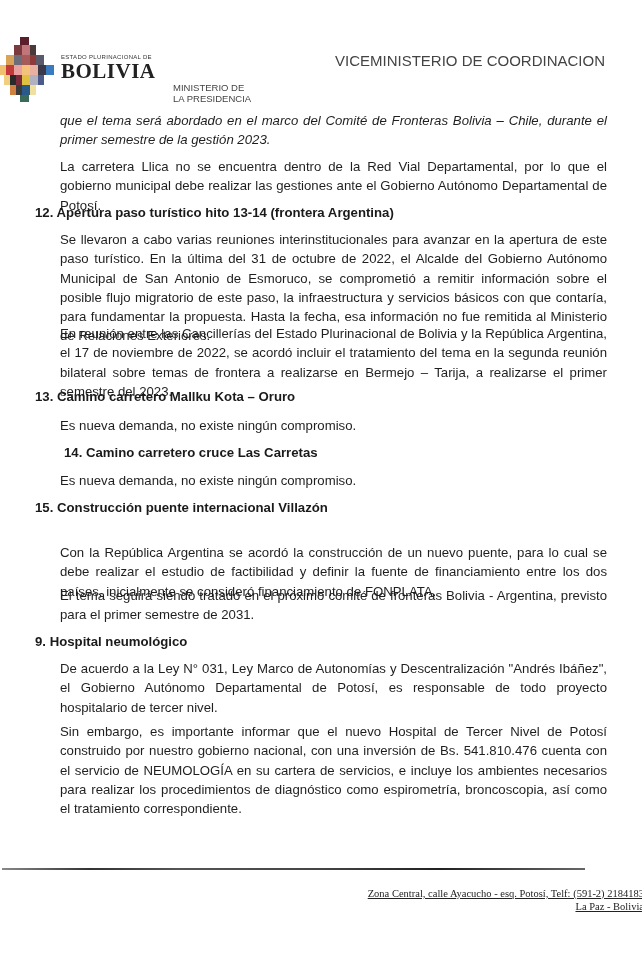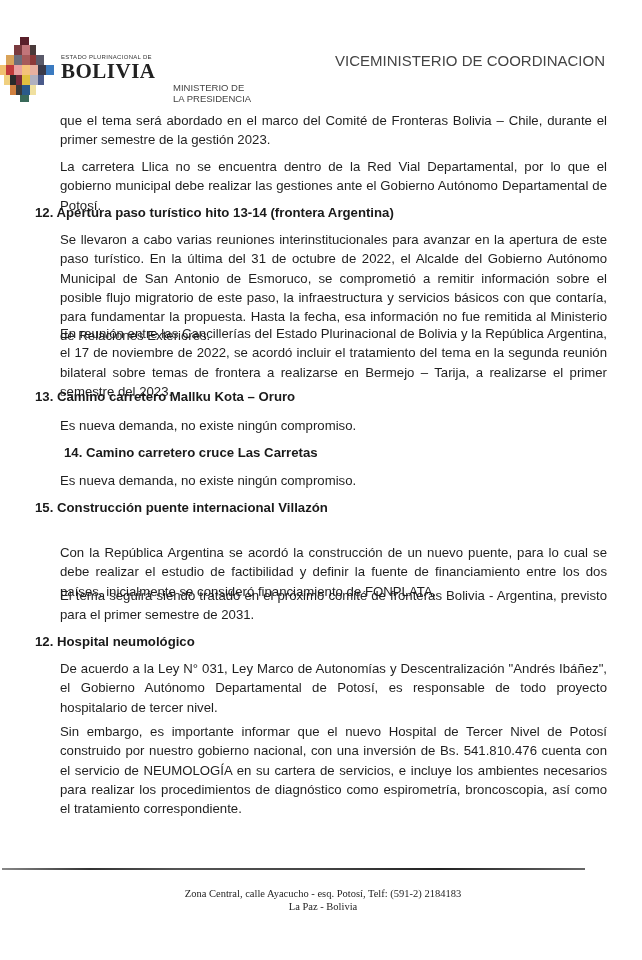--- a/index.html
+++ b/index.html
@@ -16,21 +16,21 @@
   .vice { position: absolute; left: 335px; top: 55px; font-size: 15px; line-height: 14px; color: #444; }
   .vice .line2 { color: #2b2b2b; font-weight: bold; letter-spacing: -0.1px; }
 
   
   .content { position: absolute; left: 0; top: 0; width: 642px; }
   .p { position: absolute; left: 60px; width: 547px; font-size: 13.2px; line-height: 19.3px; text-align: justify; color: #1f1f1f; }
   .h { position: absolute; left: 35px; font-size: 13.2px; line-height: 19px; font-weight: bold; color: #1a1a1a; }
 
   
   .footer-line { position: absolute; left: 2px; top: 868px; width: 583px; height: 2px; background: linear-gradient(90deg,#888 0%,#333 15%,#555 30%,#444 55%,#222 75%,#666 100%); }
-  .footer { position: absolute; left: 0; top: 887px; width: 642px; text-align: center; font-family: "Liberation Serif", "DejaVu Serif", serif; font-size: 10.5px; line-height: 13px; color: #222; }
+  .footer { position: absolute; left: 0; top: 887px; width: 642px; text-align: right; font-family: "Liberation Serif", "DejaVu Serif", serif; font-size: 10.5px; line-height: 13px; color: #222; text-decoration: underline; }
   .footer div { position: relative; left: 2px; }
 </style>
 </head>
 <body>
 
 <div class="header">
   <div class="logo">
     <svg width="58" height="70" viewBox="0 0 58 70">
 
       <rect x="20" y="4" width="9" height="8" fill="#5a1f2a"></rect>
@@ -69,38 +69,38 @@
   <div class="ministry" style="top:28px;margin-top:24px;">
     <div>MINISTERIO DE</div>
     <div>LA PRESIDENCIA</div>
   </div>
   <div class="vice" style="top:24px;">
     <div>VICEMINISTERIO DE COORDINACION</div>
   </div>
 </div>
 
 <div class="content">
-  <p class="p" style="top:111px;">que el tema será abordado en el marco del Comité de Fronteras Bolivia – Chile, durante el primer semestre de la gestión 2023.</p>
+  <p class="p" style="top:111px;font-style:italic;">que el tema será abordado en el marco del Comité de Fronteras Bolivia – Chile, durante el primer semestre de la gestión 2023.</p>
   <p class="p" style="top:157px;">La carretera Llica no se encuentra dentro de la Red Vial Departamental, por lo que el gobierno municipal debe realizar las gestiones ante el Gobierno Autónomo Departamental de Potosí.</p>
 
   <div class="h" style="top:203px;">12. Apertura paso turístico hito 13-14 (frontera Argentina)</div>
   <p class="p" style="top:230px;">Se llevaron a cabo varias reuniones interinstitucionales para avanzar en la apertura de este paso turístico. En la última del 31 de octubre de 2022, el Alcalde del Gobierno Autónomo Municipal de San Antonio de Esmoruco, se comprometió a remitir información sobre el posible flujo migratorio de este paso, la infraestructura y servicios básicos con que contaría, para fundamentar la propuesta. Hasta la fecha, esa información no fue remitida al Ministerio de Relaciones Exteriores.</p>
   <p class="p" style="top:324px;">En reunión entre las Cancillerías del Estado Plurinacional de Bolivia y la República Argentina, el 17 de noviembre de 2022, se acordó incluir el tratamiento del tema en la segunda reunión bilateral sobre temas de frontera a realizarse en Bermejo – Tarija, a realizarse el primer semestre del 2023.</p>
 
   <div class="h" style="top:387px;">13. Camino carretero Mallku Kota – Oruro</div>
   <p class="p" style="top:416px;">Es nueva demanda, no existe ningún compromiso.</p>
 
   <div class="h" style="top:443px;margin-left:29px;">14. Camino carretero cruce Las Carretas</div>
   <p class="p" style="top:471px;">Es nueva demanda, no existe ningún compromiso.</p>
 
   <div class="h" style="top:498px;">15. Construcción puente internacional Villazón</div>
   <p class="p" style="top:543px;">Con la República Argentina se acordó la construcción de un nuevo puente, para lo cual se debe realizar el estudio de factibilidad y definir la fuente de financiamiento entre los dos países, inicialmente se consideró financiamiento de FONPLATA.</p>
   <p class="p" style="top:586px;">El tema seguirá siendo tratado en el próximo comité de fronteras Bolivia - Argentina, previsto para el primer semestre de 2031.</p>
 
-  <div class="h" style="top:632px;">12. Hospital neumológico</div>
+  <div class="h" style="top:632px;">9. Hospital neumológico</div>
   <p class="p" style="top:659px;">De acuerdo a la Ley N° 031, Ley Marco de Autonomías y Descentralización "Andrés Ibáñez", el Gobierno Autónomo Departamental de Potosí, es responsable de todo proyecto hospitalario de tercer nivel.</p>
   <p class="p" style="top:722px;">Sin embargo, es importante informar que el nuevo Hospital de Tercer Nivel de Potosí construido por nuestro gobierno nacional, con una inversión de Bs. 541.810.476 cuenta con el servicio de NEUMOLOGÍA en su cartera de servicios, e incluye los ambientes necesarios para realizar los procedimientos de diagnóstico como espirometría, broncoscopia, así como el tratamiento correspondiente.</p>
 </div>
 
 <div class="footer-line"></div>
 <div class="footer">
   <div>Zona Central, calle Ayacucho - esq.  Potosí, Telf: (591-2) 2184183</div>
   <div>La Paz - Bolivia</div>
 </div>
 

